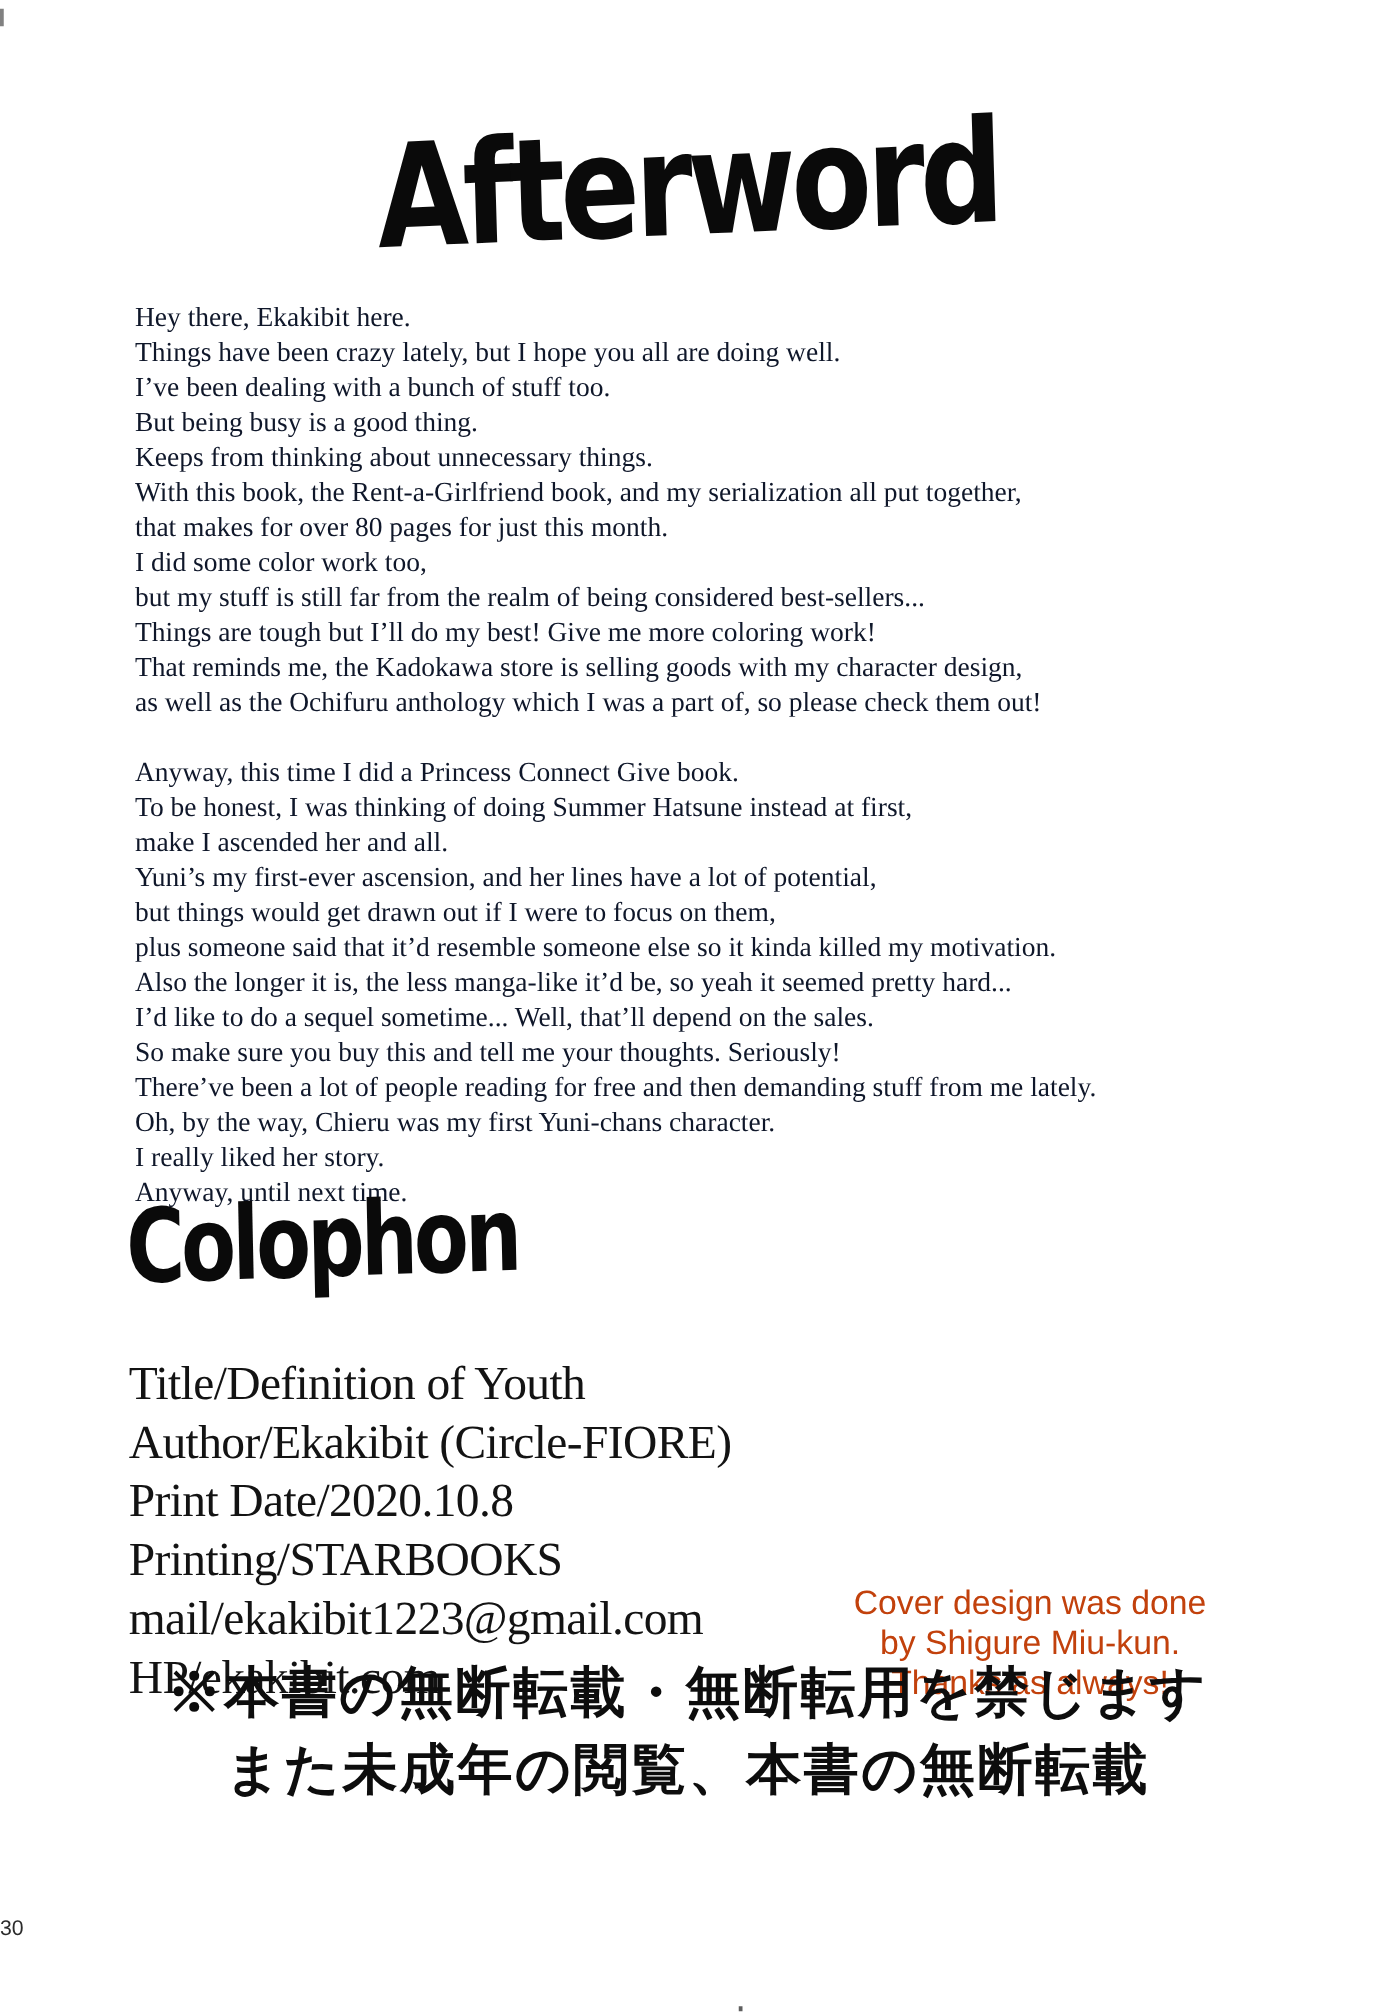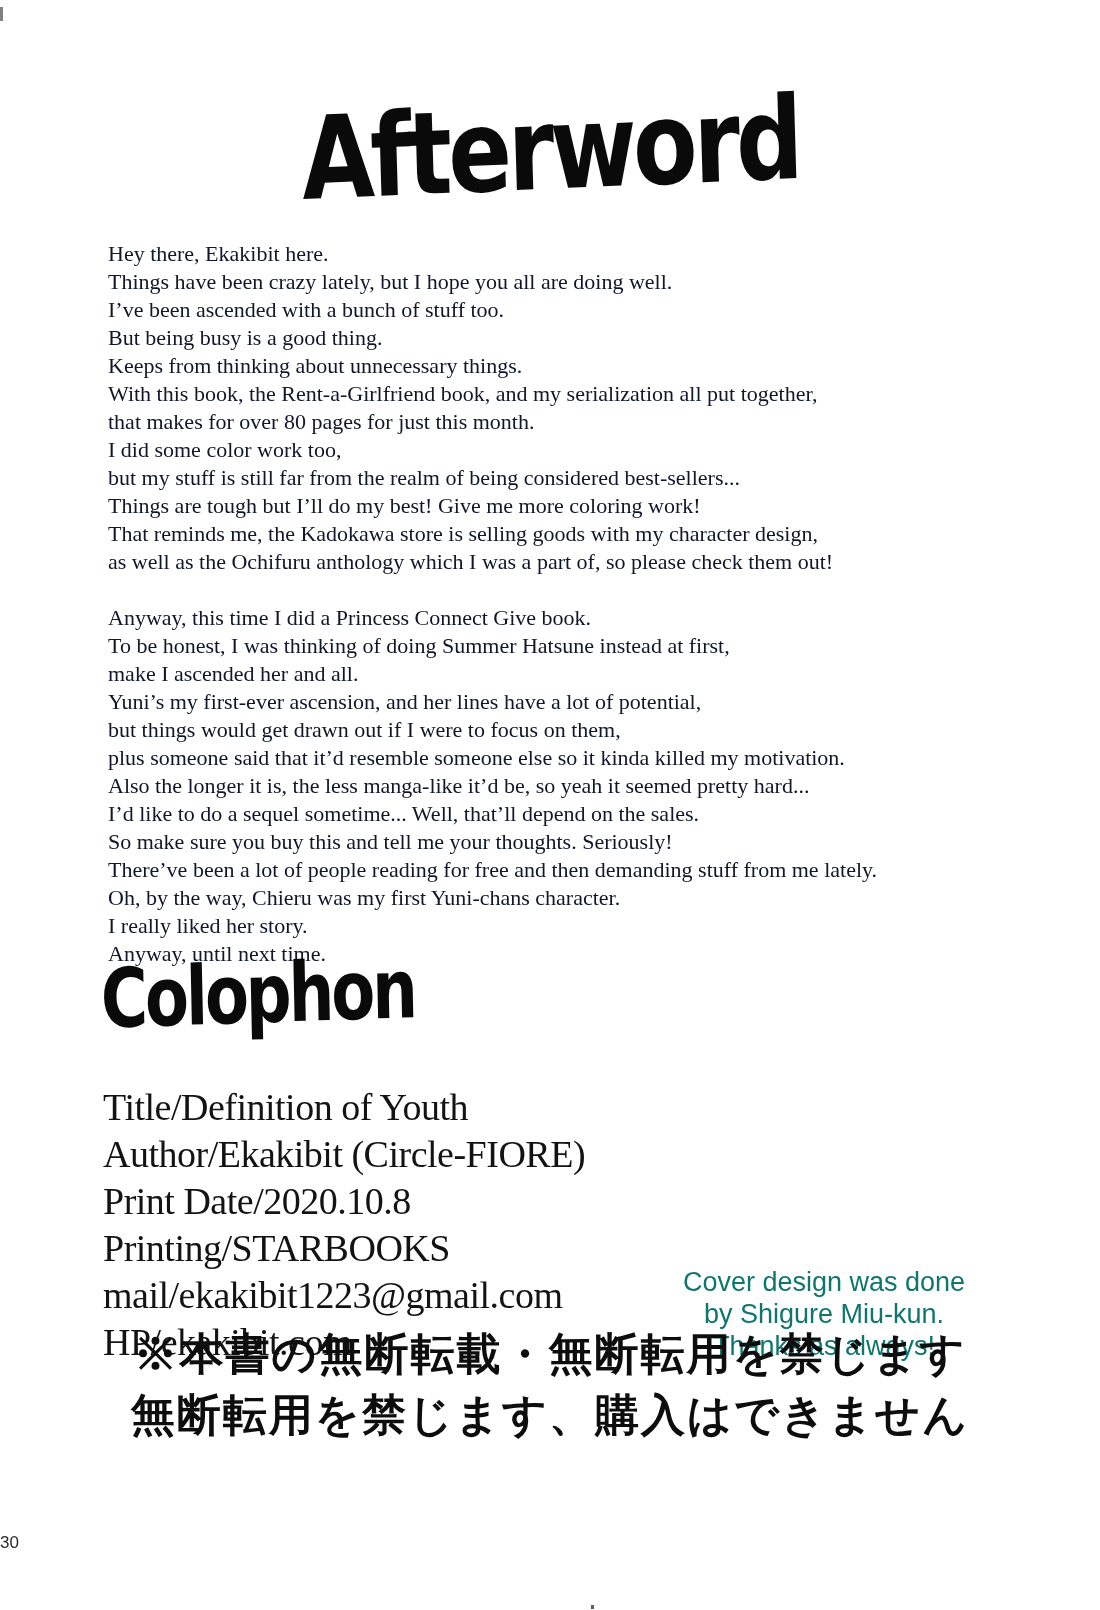--- a/index.html
+++ b/index.html
@@ -68,21 +68,21 @@
   }
   .cover-note {
     position: absolute;
     left: 628px;
     top: 1266px;
     width: 392px;
     text-align: center;
     font-family: "Liberation Sans", sans-serif;
     font-size: 27px;
     line-height: 32px;
-    color: #0f766e;
+    color: #c2410c;
   }
   .disclaimer {
     position: absolute;
     left: 55px;
     top: 1324px;
     width: 990px;
     text-align: center;
     font-family: "Liberation Serif", serif;
     font-weight: 700;
     font-size: 44px;
@@ -124,21 +124,21 @@
 
 <div class="page">
 
   <div class="artifact artifact-top"></div>
 
   <h1 class="afterword-title">Afterword</h1>
 
   <div class="body-text">
       <div class="body-line">Hey there, Ekakibit here.</div>
       <div class="body-line">Things have been crazy lately, but I hope you all are doing well.</div>
-      <div class="body-line">I’ve been ascended with a bunch of stuff too.</div>
+      <div class="body-line">I’ve been dealing with a bunch of stuff too.</div>
       <div class="body-line">But being busy is a good thing.</div>
       <div class="body-line">Keeps from thinking about unnecessary things.</div>
       <div class="body-line">With this book, the Rent-a-Girlfriend book, and my serialization all put together,</div>
       <div class="body-line">that makes for over 80 pages for just this month.</div>
       <div class="body-line">I did some color work too,</div>
       <div class="body-line">but my stuff is still far from the realm of being considered best-sellers...</div>
       <div class="body-line">Things are tough but I’ll do my best! Give me more coloring work!</div>
       <div class="body-line">That reminds me, the Kadokawa store is selling goods with my character design,</div>
       <div class="body-line">as well as the Ochifuru anthology which I was a part of, so please check them out!</div>
       <div class="body-line">&nbsp;</div>
@@ -169,20 +169,20 @@
     </div>
 
   <div class="cover-note">
       <div class="cover-note-line">Cover design was done</div>
       <div class="cover-note-line">by Shigure Miu-kun.</div>
       <div class="cover-note-line">Thanks as always!</div>
     </div>
 
   <div class="disclaimer">
       <div class="disclaimer-line">※本書の無断転載・無断転用を禁じます</div>
-      <div class="disclaimer-line">無断転用を禁じます、購入はできません</div>
+      <div class="disclaimer-line">また未成年の閲覧、本書の無断転載</div>
     </div>
 
   <div class="page-number">30</div>
 
   <div class="artifact artifact-bottom"></div>
 
 </div>
 
 </body></html>

